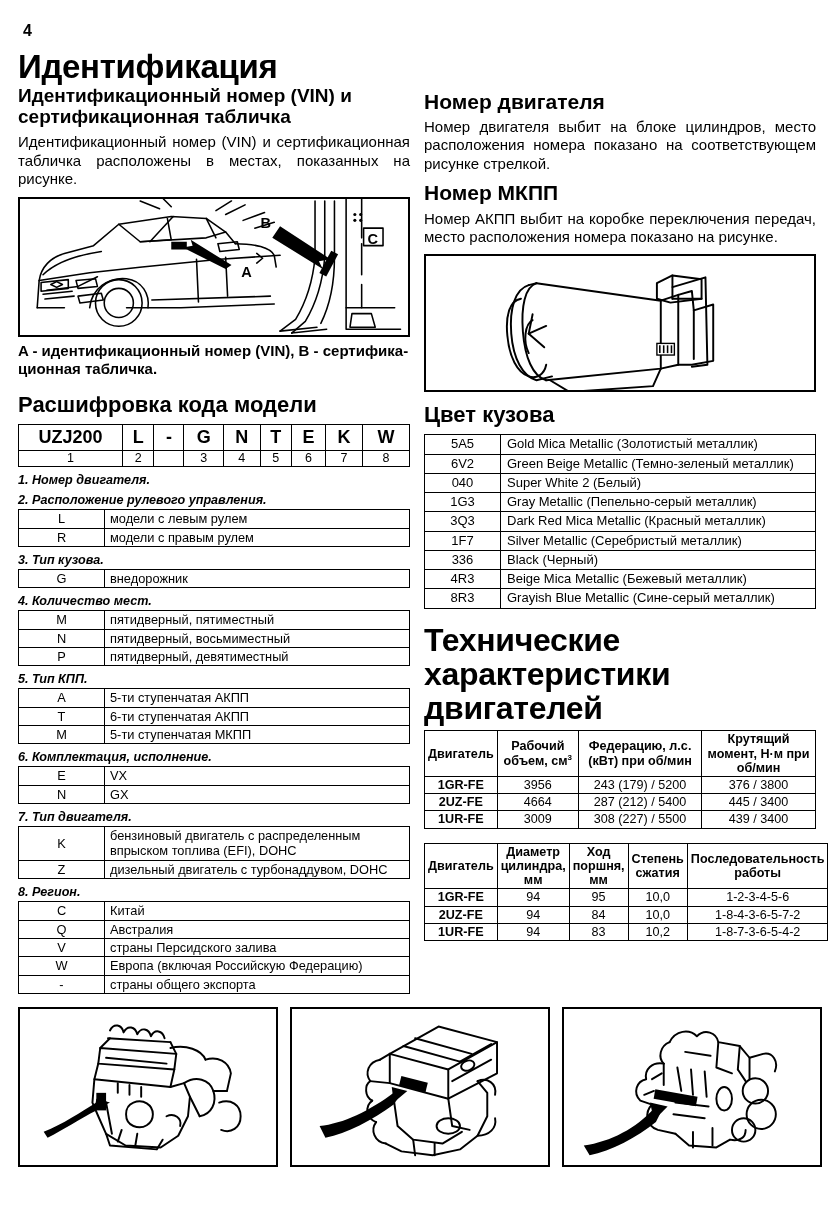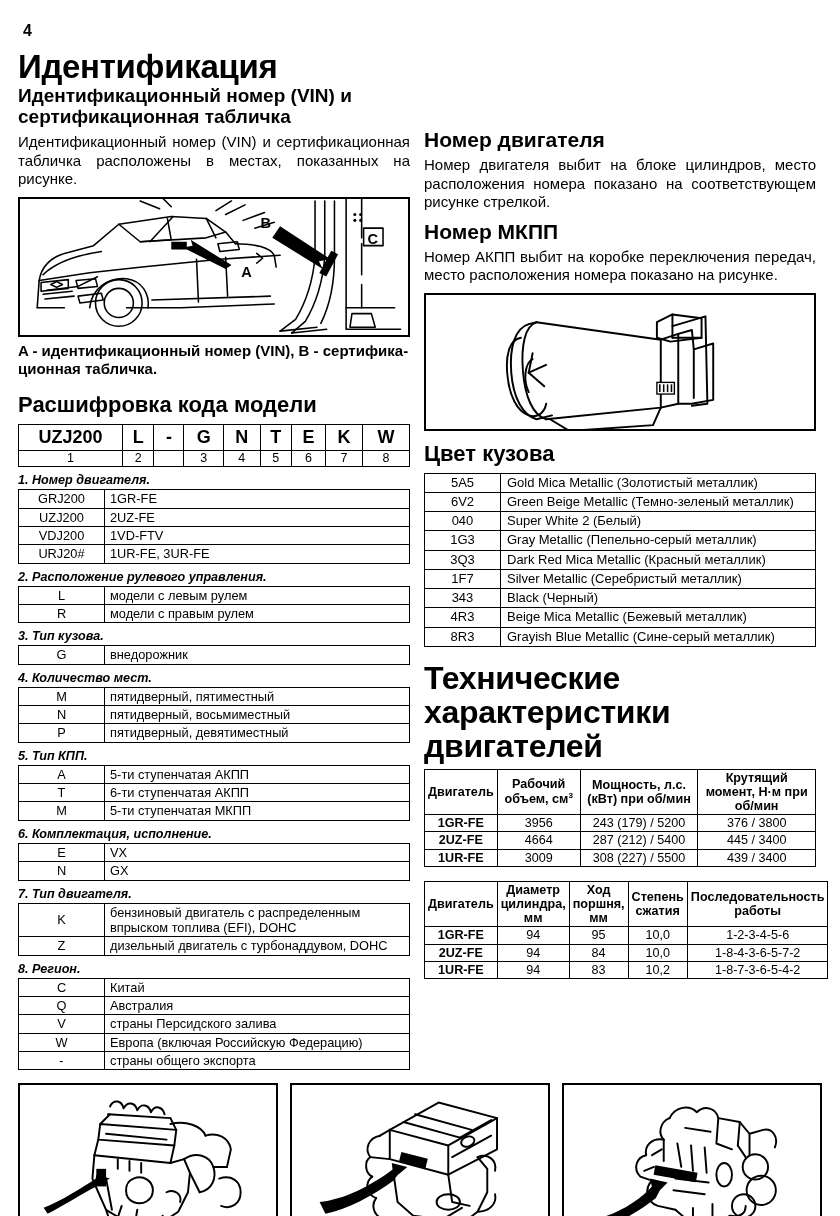--- a/index.html
+++ b/index.html
@@ -295,40 +295,20 @@
             <td>4</td>
             <td>5</td>
             <td>6</td>
             <td>7</td>
             <td>8</td>
           </tr>
         </tbody>
       </table>
 
       <div class="idx">1. Номер двигателя.</div>
-      <table class="t">
-        <tbody>
-          <tr>
-              <td class="k">GRJ200</td>
-              <td class="v">1GR-FE</td>
-            </tr>
-          <tr>
-              <td class="k">UZJ200</td>
-              <td class="v">2UZ-FE</td>
-            </tr>
-          <tr>
-              <td class="k">VDJ200</td>
-              <td class="v">1VD-FTV</td>
-            </tr>
-          <tr>
-              <td class="k">URJ20#</td>
-              <td class="v">1UR-FE, 3UR-FE</td>
-            </tr>
-        </tbody>
-      </table>
 
       <div class="idx">2. Расположение рулевого управления.</div>
       <table class="t">
         <tbody>
           <tr>
               <td class="k">L</td>
               <td class="v">модели с левым рулем</td>
             </tr>
           <tr>
               <td class="k">R</td>
@@ -507,21 +487,21 @@
             </tr>
           <tr>
               <td class="code-c">3Q3</td>
               <td>Dark Red Mica Metallic (Красный металлик)</td>
             </tr>
           <tr>
               <td class="code-c">1F7</td>
               <td>Silver Metallic (Серебристый металлик)</td>
             </tr>
           <tr>
-              <td class="code-c">343</td>
+              <td class="code-c">336</td>
               <td>Black (Черный)</td>
             </tr>
           <tr>
               <td class="code-c">4R3</td>
               <td>Beige Mica Metallic (Бежевый металлик)</td>
             </tr>
           <tr>
               <td class="code-c">8R3</td>
               <td>Grayish Blue Metallic (Сине-серый металлик)</td>
             </tr>
@@ -529,21 +509,21 @@
       </table>
 
       <h1 class="big multi" style="margin-top:14px;">Технические характеристики двигателей</h1>
 
 
       <table class="spec">
         <thead>
           <tr>
             <th>Двигатель</th>
             <th><span>Рабочий объем, см</span><sup>3</sup></th>
-            <th>Мощность, л.с. (кВт) при об/мин</th>
+            <th>Федерацию, л.с. (кВт) при об/мин</th>
             <th>Крутящий момент, Н·м при об/мин</th>
           </tr>
         </thead>
         <tbody>
           <tr>
             <td class="eng">1GR-FE</td>
             <td>3956</td>
             <td>243 (179) / 5200</td>
             <td>376 / 3800</td>
           </tr>

